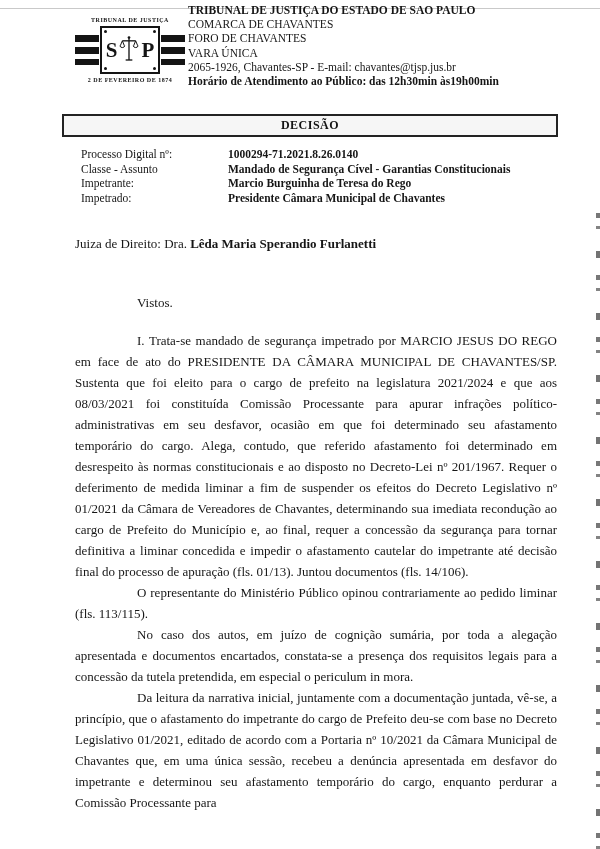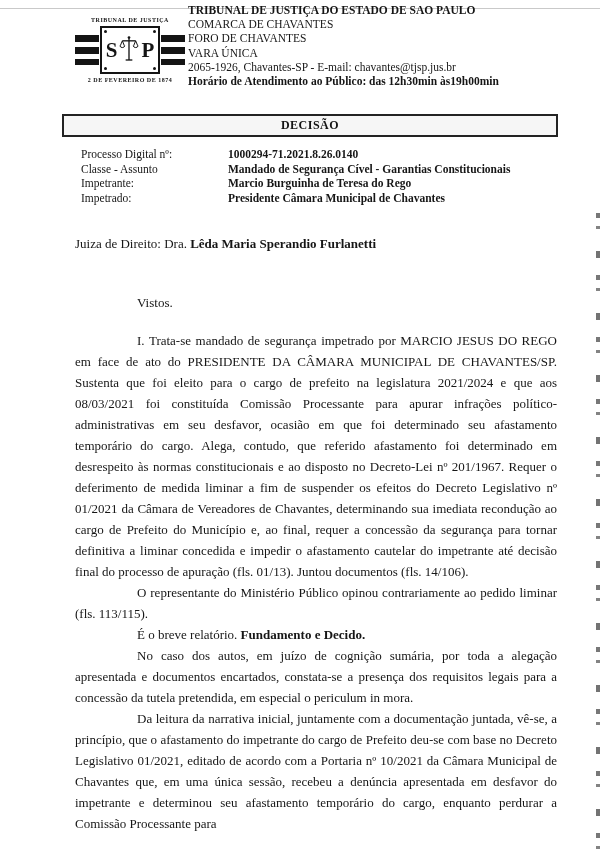--- a/index.html
+++ b/index.html
@@ -168,20 +168,19 @@
 
   <div class="judge-line">
     <span>Juiza de Direito: Dra. </span><span class="bold">Lêda Maria Sperandio Furlanetti</span>
   </div>
 
   <div class="vistos">Vistos.</div>
 
   <div class="body-text">
     <p>I. Trata-se mandado de segurança impetrado por MARCIO JESUS DO REGO em face de ato do PRESIDENTE DA CÂMARA MUNICIPAL DE CHAVANTES/SP. Sustenta que foi eleito para o cargo de prefeito na legislatura 2021/2024 e que aos 08/03/2021 foi constituída Comissão Processante para apurar infrações político-administrativas em seu desfavor, ocasião em que foi determinado seu afastamento temporário do cargo. Alega, contudo, que referido afastamento foi determinado em desrespeito às normas constitucionais e ao disposto no Decreto-Lei nº 201/1967. Requer o deferimento de medida liminar a fim de suspender os efeitos do Decreto Legislativo nº 01/2021 da Câmara de Vereadores de Chavantes, determinando sua imediata recondução ao cargo de Prefeito do Município e, ao final, requer a concessão da segurança para tornar definitiva a liminar concedida e impedir o afastamento cautelar do impetrante até decisão final do processo de apuração (fls. 01/13). Juntou documentos (fls. 14/106).</p>
     <p>O representante do Ministério Público opinou contrariamente ao pedido liminar (fls. 113/115).</p>
-    <p><span>É o breve relatório. </span><span class="bold">Fundamento e Decido.</span></p>
     <p>No caso dos autos, em juízo de cognição sumária, por toda a alegação apresentada e documentos encartados, constata-se a presença dos requisitos legais para a concessão da tutela pretendida, em especial o periculum in mora.</p>
     <p>Da leitura da narrativa inicial, juntamente com a documentação juntada, vê-se, a princípio, que o afastamento do impetrante do cargo de Prefeito deu-se com base no Decreto Legislativo 01/2021, editado de acordo com a Portaria nº 10/2021 da Câmara Municipal de Chavantes que, em uma única sessão, recebeu a denúncia apresentada em desfavor do impetrante e determinou seu afastamento temporário do cargo, enquanto perdurar a Comissão Processante para</p>
   </div>
 
   <div class="edge-fragments"></div>
 
 </div>
 
 </body></html>

